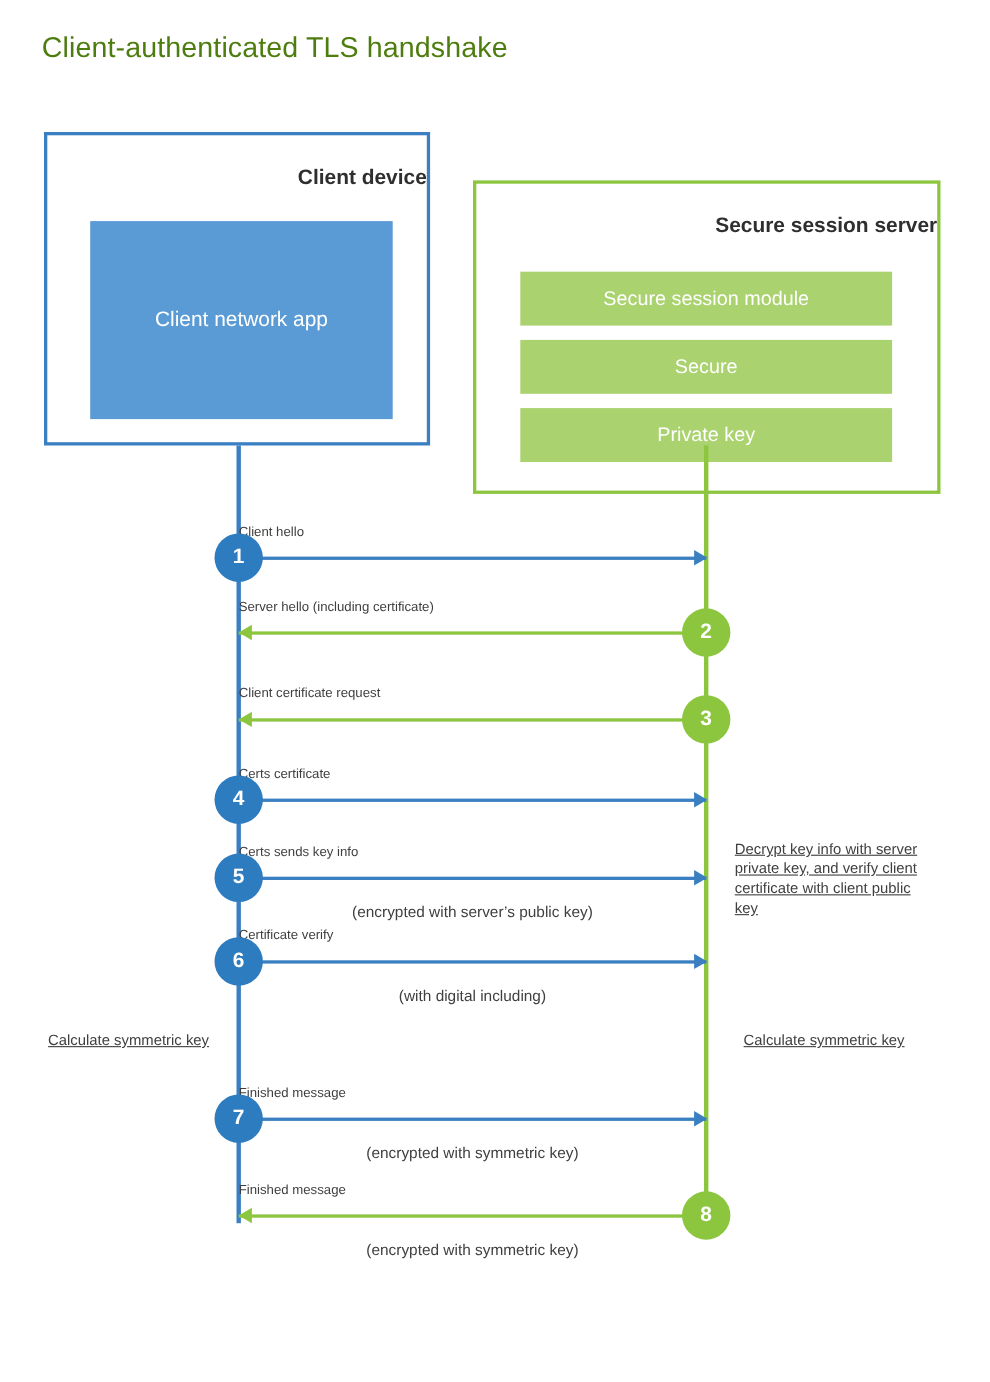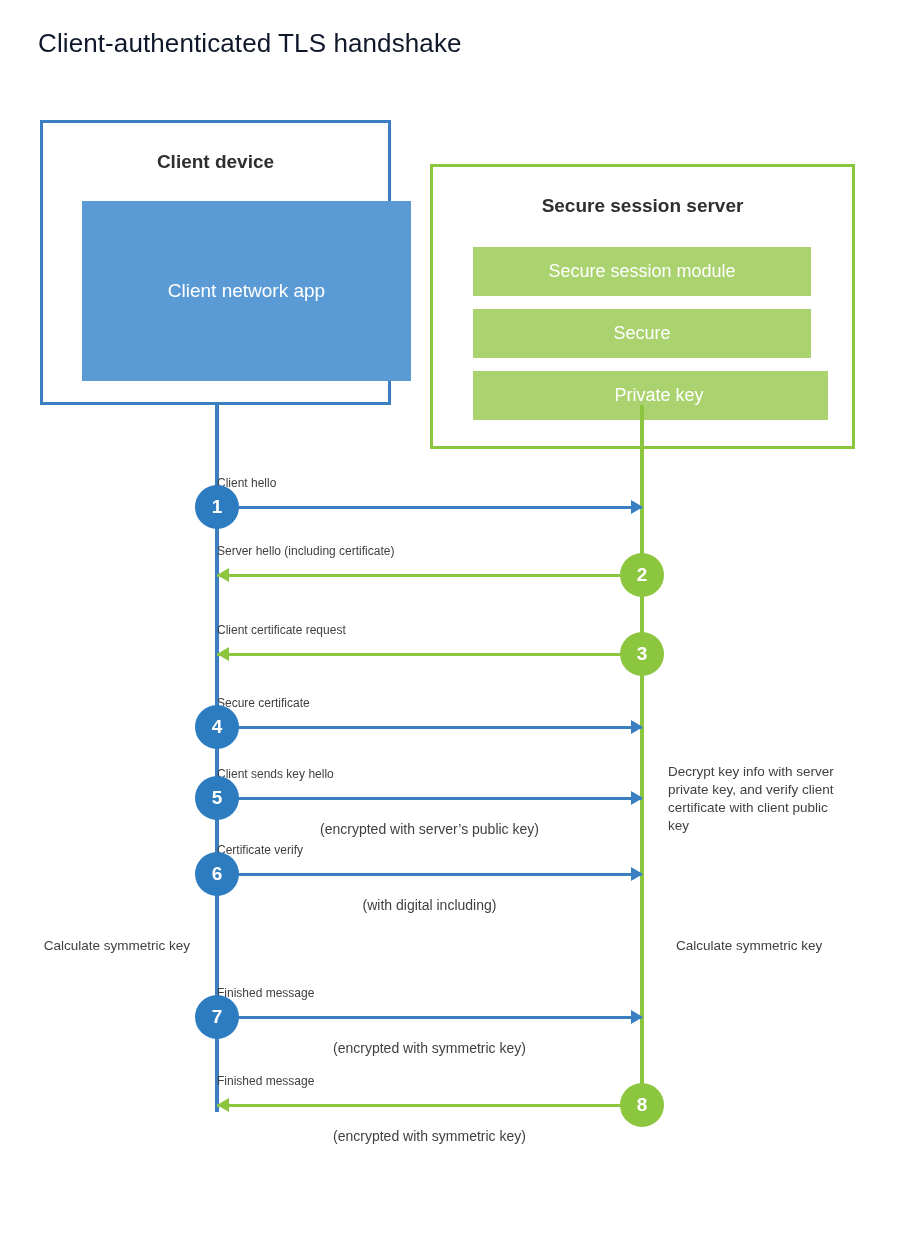--- a/index.html
+++ b/index.html
@@ -19,21 +19,21 @@
     overflow: hidden;
   }
 
   
   .diagram-title {
     position: absolute;
     left: 38px;
     top: 28px;
     font-size: 26px;
     font-weight: 400;
-    color: #0f172a;
+    color: #4d7c0f;
     letter-spacing: 0.1px;
     white-space: nowrap;
   }
 
   
   .actor-box {
     position: absolute;
     box-sizing: border-box;
     background: #ffffff;
   }
@@ -50,32 +50,32 @@
     width: 425px;
     height: 285px;
     border: 3px solid #8cc63f;
     margin-top: 44px;
   }
   .actor-title {
     position: absolute;
     left: 0;
     right: 0;
     top: 28px;
-    text-align: center;
+    text-align: right;
     font-size: 19px;
     font-weight: bold;
     color: #2f2f2f;
   }
 
   
   #client-app {
     position: absolute;
     left: 39px;
     top: 78px;
-    width: 329px;
+    width: 275px;
     height: 180px;
     background: #5b9bd5;
     color: #ffffff;
     font-size: 19px;
     line-height: 26px;
     display: flex;
     align-items: center;
     justify-content: center;
     text-align: center;
   }
@@ -87,21 +87,21 @@
     background: #aad26e;
     color: #ffffff;
     font-size: 18px;
     display: flex;
     align-items: center;
     justify-content: center;
     text-align: center;
   }
   #server-bar-0 { top: 80px; }
   #server-bar-1 { top: 142px; }
-  #server-bar-2 { top: 204px; padding-left: 17px; }
+  #server-bar-2 { top: 204px; }
 
   
   .lifeline {
     position: absolute;
     width: 4px;
   }
   #client-lifeline {
     left: 215px;
     top: 405px;
     height: 707px;
@@ -185,20 +185,21 @@
     top: 23px;
     white-space: nowrap;
   }
 
   
   .note {
     position: absolute;
     font-size: 13.5px;
     line-height: 18px;
     color: #3f3f3f;
+    text-decoration: underline;
   }
   #note-decrypt {
     left: 668px;
     top: 763px;
     width: 180px;
     text-align: left;
   }
   #note-calc-client {
     left: 10px;
     top: 937px;
@@ -250,27 +251,27 @@
       <div class="message" style="top: 654px;">
         <div class="msg-line green"></div>
         <div class="arrow-head left"></div>
         <div class="step-badge server">3</div>
         <div class="msg-label">Client certificate request</div>
       </div>
       <div class="message" style="top: 727px;">
         <div class="msg-line blue"></div>
         <div class="arrow-head right"></div>
         <div class="step-badge client">4</div>
-        <div class="msg-label">Secure certificate</div>
+        <div class="msg-label">Certs certificate</div>
       </div>
       <div class="message" style="top: 798px;">
         <div class="msg-line blue"></div>
         <div class="arrow-head right"></div>
         <div class="step-badge client">5</div>
-        <div class="msg-label">Client sends key hello</div>
+        <div class="msg-label">Certs sends key info</div>
         <div class="msg-sublabel">(encrypted with server’s public key)</div>
       </div>
       <div class="message" style="top: 874px;">
         <div class="msg-line blue"></div>
         <div class="arrow-head right"></div>
         <div class="step-badge client">6</div>
         <div class="msg-label">Certificate verify</div>
         <div class="msg-sublabel">(with digital including)</div>
       </div>
       <div class="message" style="top: 1017px;">

